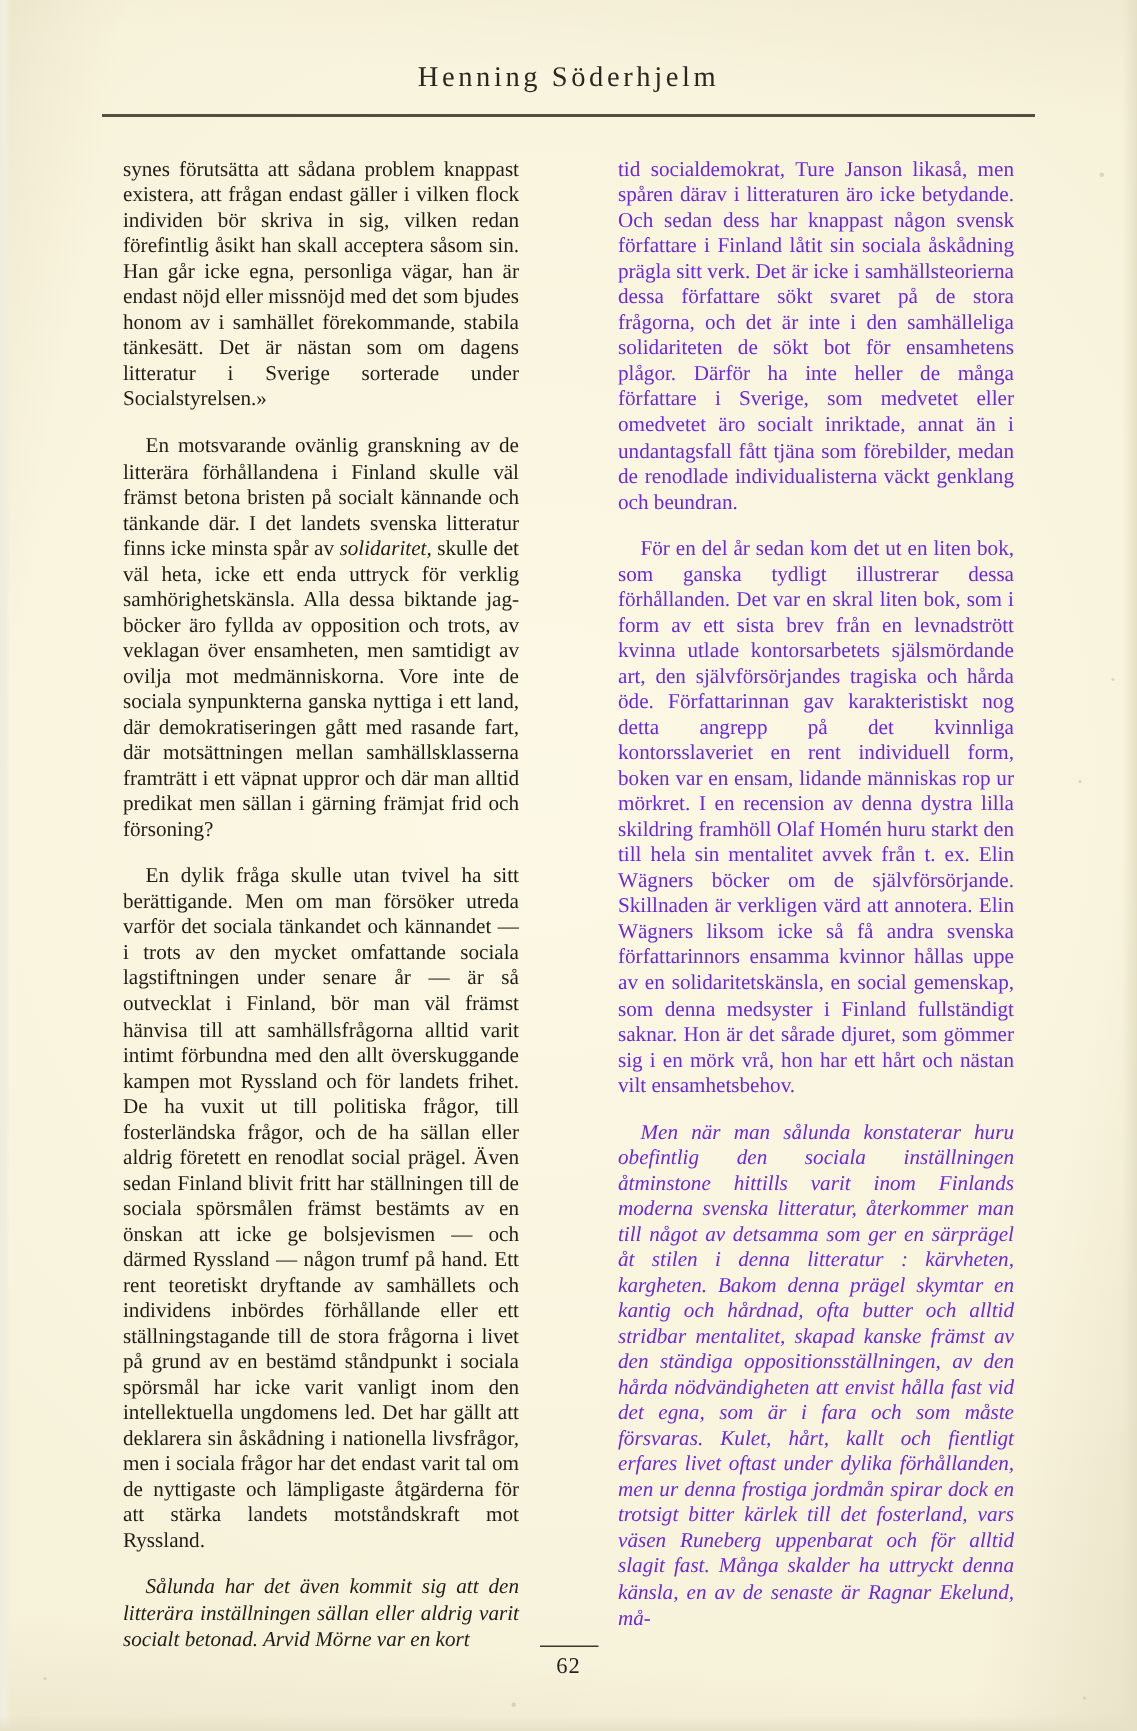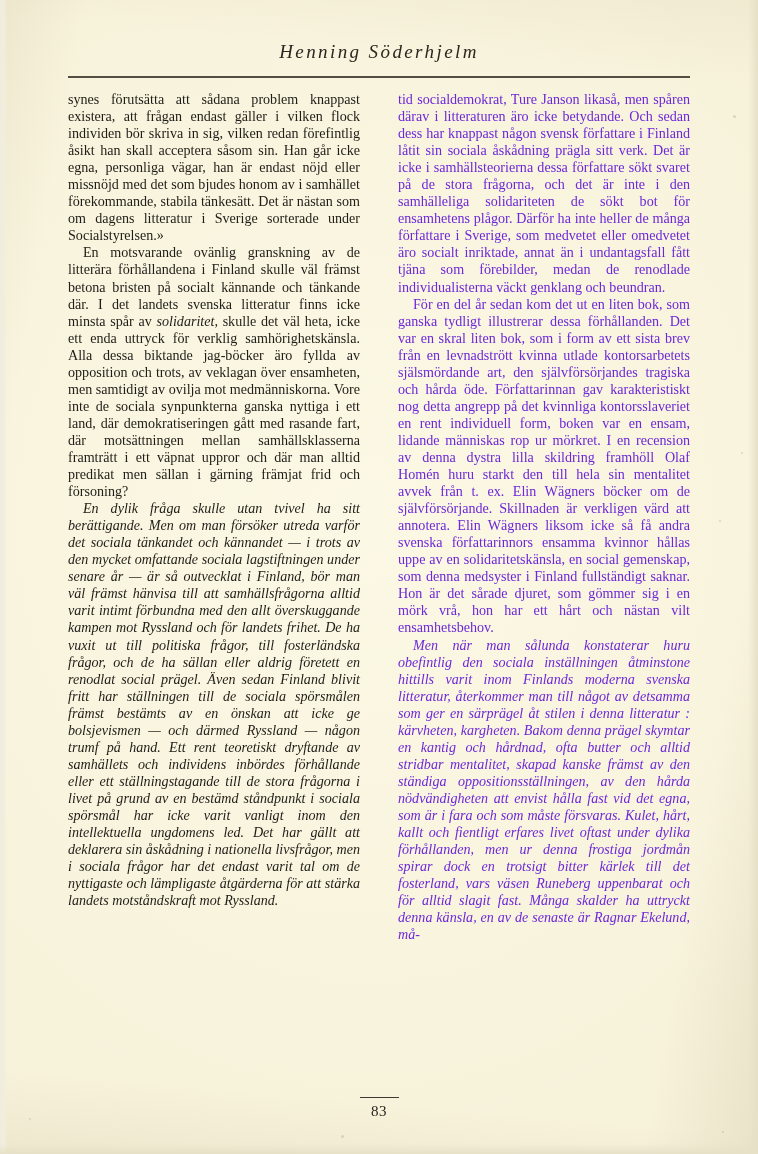--- a/index.html
+++ b/index.html
@@ -48,21 +48,20 @@
     background: linear-gradient(0deg, #e7e1c8 0%, rgba(247,242,218,0) 100%);
   }
 
   
   .running-head {
     position: absolute;
     left: 68px;
     top: 41px;
     width: 622px;
     text-align: center;
-    font-style: italic;
     font-size: 19px;
     letter-spacing: 2.4px;
     color: #2a2721;
     white-space: nowrap;
   }
   .head-rule {
     position: absolute;
     left: 68px;
     top: 76px;
     width: 622px;
@@ -85,21 +84,21 @@
     font-size: 14.1px;
     line-height: 17.05px;
     text-align: justify;
     text-justify: inter-word;
     color: #1f1d18;
     hyphens: manual;
   }
   .col-left  { left: 0; }
   .col-right { left: 330px; }
   .col p {
-    margin: 0;
+    margin: 14px;
     text-indent: 0;
   }
   .col p.ind {
     text-indent: 15px;
   }
   .col p:last-child {
     text-align: justify;
     font-style: italic;
   }
   .col em { }
@@ -141,32 +140,33 @@
 
   <div class="running-head">Henning Söderhjelm</div>
   <div class="head-rule"></div>
 
   <div class="columns">
 
     <div class="col col-left" style="color: rgb(31, 29, 24);">
       <p>synes förutsätta att sådana problem knappast existera, att frågan endast gäller i vilken flock individen bör skriva in sig, vilken redan förefintlig åsikt han skall acceptera såsom sin. Han går icke egna, personliga vägar, han är endast nöjd eller missnöjd med det som bjudes honom av i samhället förekommande, stabila tänkesätt. Det är nästan som om dagens litteratur i Sverige sorterade under Socialstyrelsen.»</p>
       <p class="ind"><span>En motsvarande ovänlig granskning av de litterära förhållandena i Finland skulle väl främst betona bristen på socialt kännande och tänkande där. I det landets svenska litteratur finns icke minsta spår av </span><em>solidaritet,</em><span> skulle det väl heta, icke ett enda uttryck för verklig samhörighetskänsla. Alla dessa biktande jag-böcker äro fyllda av opposition och trots, av veklagan över ensamheten, men samtidigt av ovilja mot medmänniskorna. Vore inte de sociala synpunkterna ganska nyttiga i ett land, där demokratiseringen gått med rasande fart, där motsättningen mellan samhällsklasserna framträtt i ett väpnat uppror och där man alltid predikat men sällan i gärning främjat frid och försoning?</span></p>
       <p class="ind">En dylik fråga skulle utan tvivel ha sitt berättigande. Men om man försöker utreda varför det sociala tänkandet och kännandet — i trots av den mycket omfattande sociala lagstiftningen under senare år — är så outvecklat i Finland, bör man väl främst hänvisa till att samhällsfrågorna alltid varit intimt förbundna med den allt överskuggande kampen mot Ryssland och för landets frihet. De ha vuxit ut till politiska frågor, till fosterländska frågor, och de ha sällan eller aldrig företett en renodlat social prägel. Även sedan Finland blivit fritt har ställningen till de sociala spörsmålen främst bestämts av en önskan att icke ge bolsjevismen — och därmed Ryssland — någon trumf på hand. Ett rent teoretiskt dryftande av samhällets och individens inbördes förhållande eller ett ställningstagande till de stora frågorna i livet på grund av en bestämd ståndpunkt i sociala spörsmål har icke varit vanligt inom den intellektuella ungdomens led. Det har gällt att deklarera sin åskådning i nationella livsfrågor, men i sociala frågor har det endast varit tal om de nyttigaste och lämpligaste åtgärderna för att stärka landets motståndskraft mot Ryssland.</p>
+      <p class="ind">Sålunda har det även kommit sig att den litterära inställningen sällan eller aldrig varit socialt betonad. Arvid Mörne var en kort</p>
     </div>
 
     <div class="col col-right" style="color: #6d28d9;">
       <p>tid socialdemokrat, Ture Janson likaså, men spåren därav i litteraturen äro icke betydande. Och sedan dess har knappast någon svensk författare i Finland låtit sin sociala åskådning prägla sitt verk. Det är icke i samhällsteorierna dessa författare sökt svaret på de stora frågorna, och det är inte i den samhälleliga solidariteten de sökt bot för ensamhetens plågor. Därför ha inte heller de många författare i Sverige, som medvetet eller omedvetet äro socialt inriktade, annat än i undantagsfall fått tjäna som förebilder, medan de renodlade individualisterna väckt genklang och beundran.</p>
       <p class="ind">För en del år sedan kom det ut en liten bok, som ganska tydligt illustrerar dessa förhållanden. Det var en skral liten bok, som i form av ett sista brev från en levnadstrött kvinna utlade kontorsarbetets själsmördande art, den självförsörjandes tragiska och hårda öde. Författarinnan gav karakteristiskt nog detta angrepp på det kvinnliga kontorsslaveriet en rent individuell form, boken var en ensam, lidande människas rop ur mörkret. I en recension av denna dystra lilla skildring framhöll Olaf Homén huru starkt den till hela sin mentalitet avvek från t. ex. Elin Wägners böcker om de självförsörjande. Skillnaden är verkligen värd att annotera. Elin Wägners liksom icke så få andra svenska författarinnors ensamma kvinnor hållas uppe av en solidaritetskänsla, en social gemenskap, som denna medsyster i Finland fullständigt saknar. Hon är det sårade djuret, som gömmer sig i en mörk vrå, hon har ett hårt och nästan vilt ensamhetsbehov.</p>
       <p class="ind">Men när man sålunda konstaterar huru obefintlig den sociala inställningen åtminstone hittills varit inom Finlands moderna svenska litteratur, återkommer man till något av detsamma som ger en särprägel åt stilen i denna litteratur : kärvheten, kargheten. Bakom denna prägel skymtar en kantig och hårdnad, ofta butter och alltid stridbar mentalitet, skapad kanske främst av den ständiga oppositionsställningen, av den hårda nödvändigheten att envist hålla fast vid det egna, som är i fara och som måste försvaras. Kulet, hårt, kallt och fientligt erfares livet oftast under dylika förhållanden, men ur denna frostiga jordmån spirar dock en trotsigt bitter kärlek till det fosterland, vars väsen Runeberg uppenbarat och för alltid slagit fast. Många skalder ha uttryckt denna känsla, en av de senaste är Ragnar Ekelund, må-</p>
     </div>
 
   </div>
 
   <div class="foot-rule"></div>
-  <div class="folio">83</div>
+  <div class="folio">62</div>
 
   <div class="speck" style="left:733px;top:115px;width:3px;height:3px;"></div>
   <div class="speck" style="left:741px;top:452px;width:2px;height:2px;"></div>
   <div class="speck" style="left:719px;top:520px;width:2px;height:2px;"></div>
   <div class="speck" style="left:29px;top:1118px;width:2px;height:2px;"></div>
   <div class="speck" style="left:341px;top:1135px;width:3px;height:3px;"></div>
   <div class="speck" style="left:722px;top:1131px;width:2px;height:2px;"></div>
 
 </div>
 

